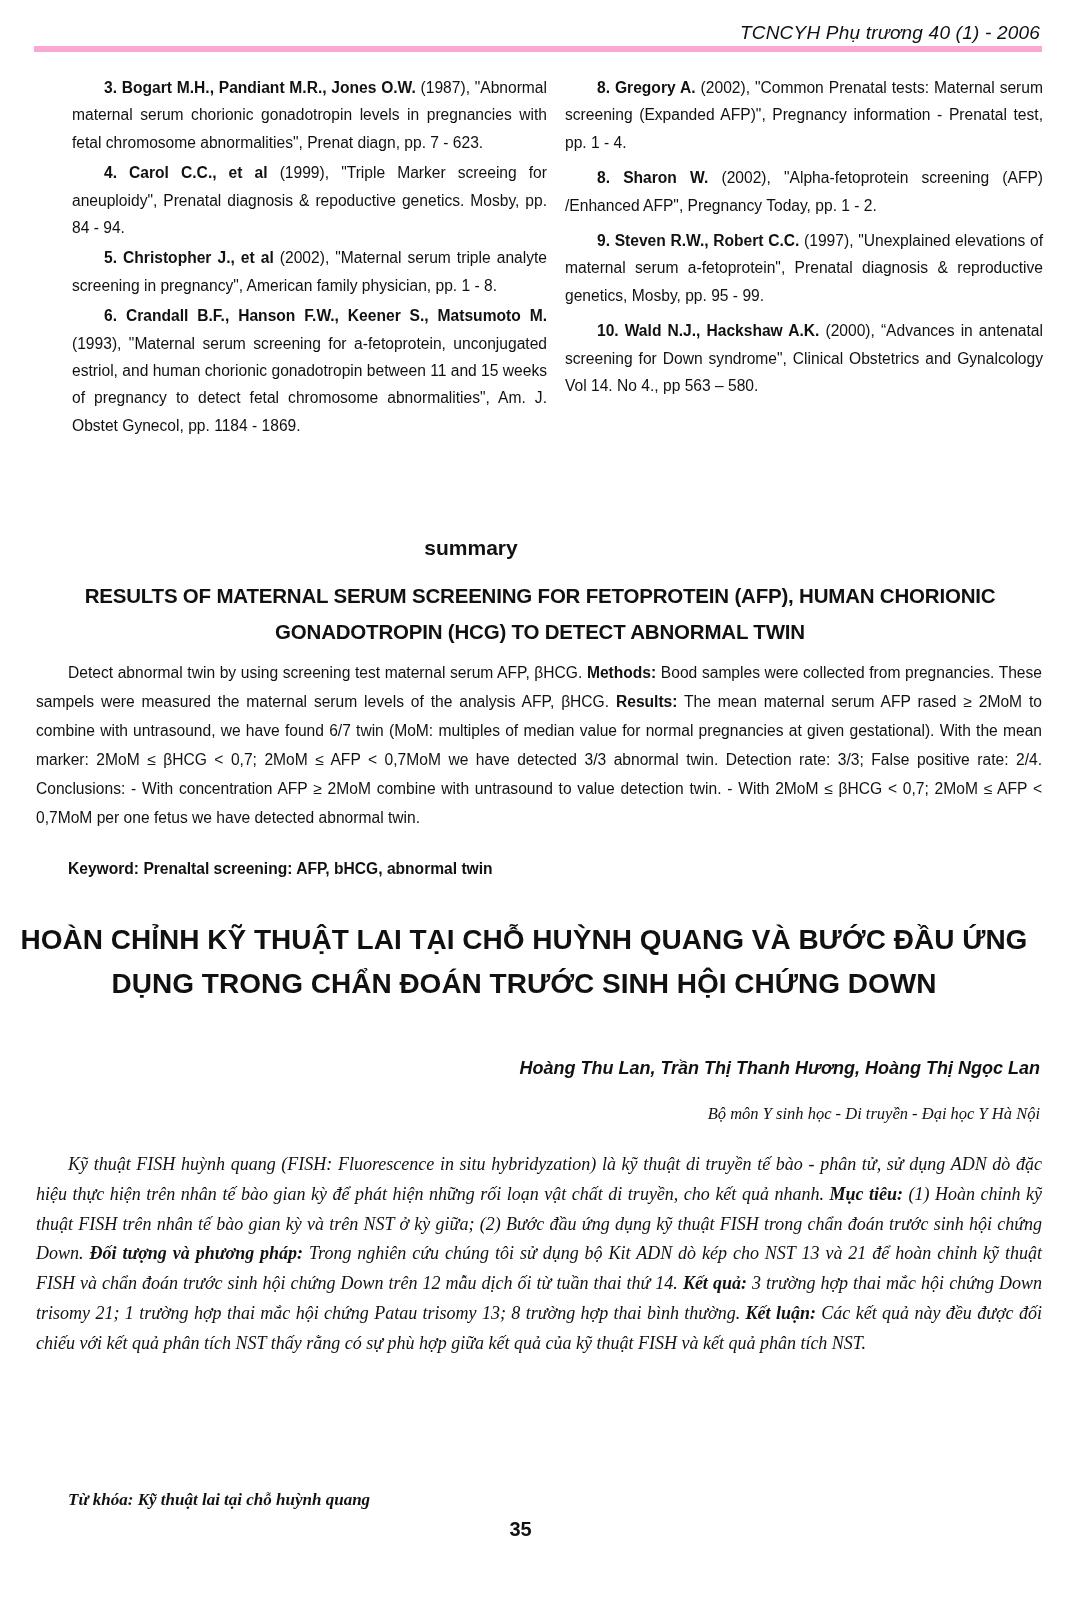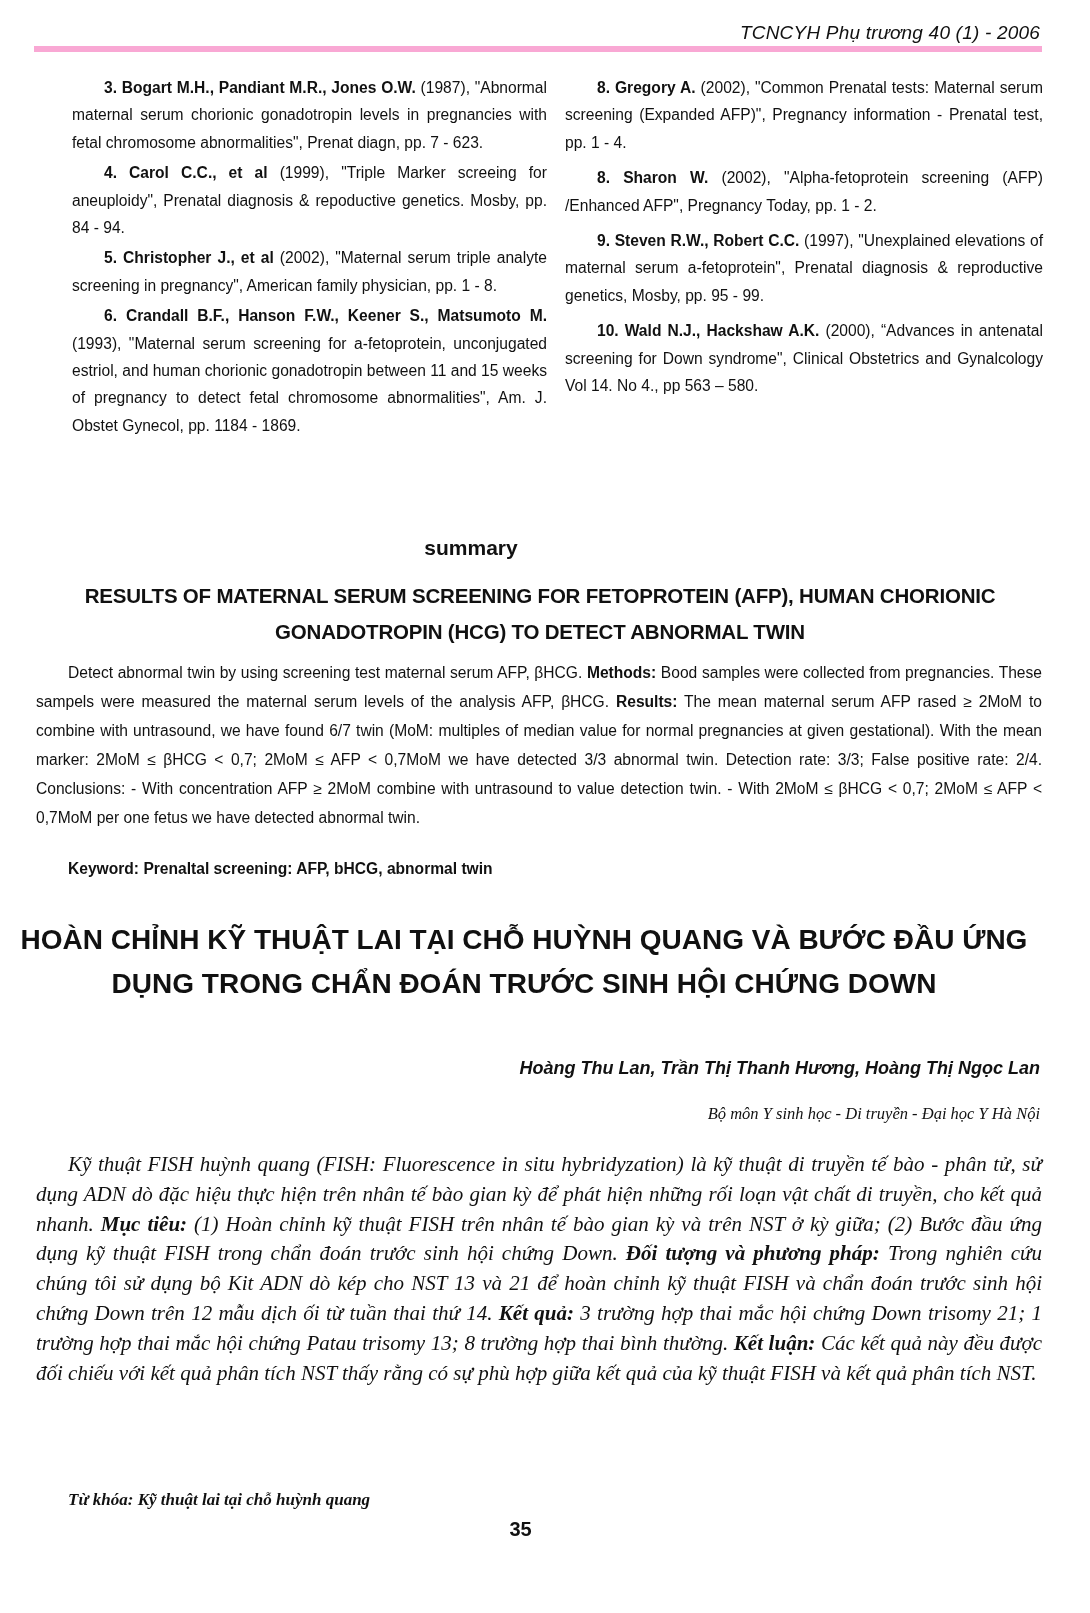--- a/index.html
+++ b/index.html
@@ -50,21 +50,21 @@
     font-family: Liberation Sans, sans-serif; font-style: italic; font-weight: bold;
     font-size: 18px;
   }
   .affil {
     position: absolute; right: 50px; top: 1096px;
     font-family: "Liberation Serif", serif; font-style: italic; font-size: 16.5px; margin-top: 8px;
   }
   .vn-abstract {
     position: absolute; left: 36px; width: 1006px; top: 1150px;
     font-family: "Liberation Serif", serif; font-style: italic;
-    font-size: 21px; line-height: 29.8px; text-align: justify;
+    font-size: 18px; line-height: 29.8px; text-align: justify;
   }
   .vn-abstract p { margin: 0; text-indent: 32px; }
   .vn-abstract b { font-weight: bold; }
   .vn-keyword {
     position: absolute; left: 68px; top: 1462px;
     font-family: "Liberation Serif", serif; font-style: italic; font-weight: bold; font-size: 17px; margin-top: 28px;
   }
   .page-number {
     position: absolute; left: 0; width: 1041px; top: 1518px; text-align: center;
     font-weight: bold; font-size: 20px;

